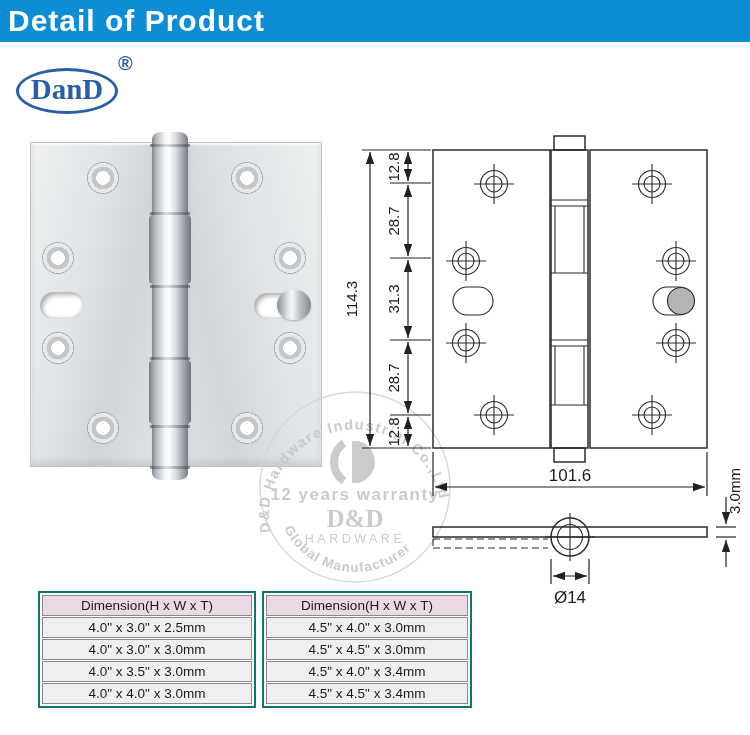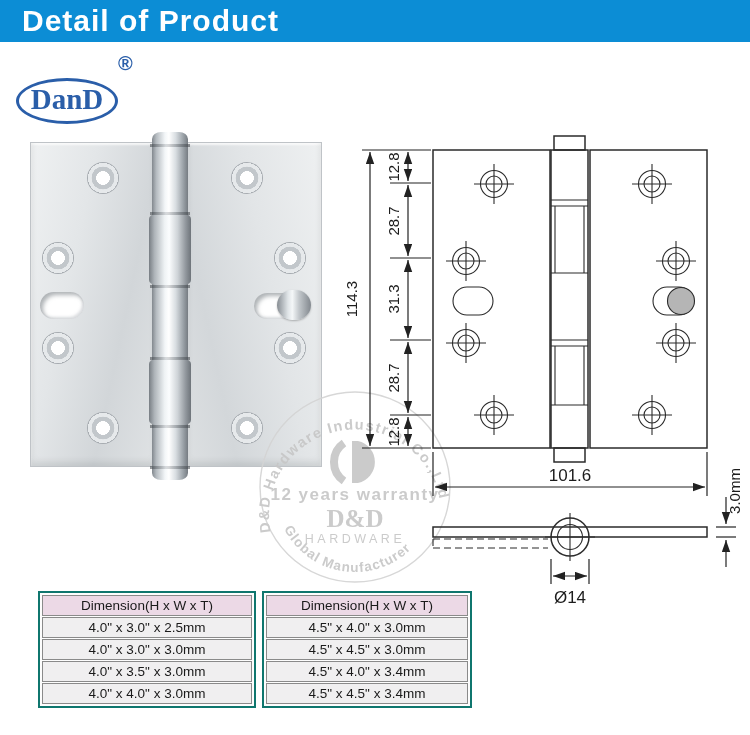--- a/index.html
+++ b/index.html
@@ -2,26 +2,26 @@
 <html><head>
 <meta charset="utf-8">
 <style>
   html,body{margin:0;padding:0;background:#fff;}
   #page{position:relative;width:750px;height:735px;background:#fff;overflow:hidden;
         font-family:"Liberation Sans",sans-serif;}
 
   
   .banner{position:absolute;left:0;top:0;width:750px;height:42px;background:#0c8dd5;
           display:flex;align-items:center;}
-  .banner span{color:#fff;font-size:30px;font-weight:800;letter-spacing:1px;margin-left:22px;
+  .banner span{color:#fff;font-size:30px;font-weight:800;letter-spacing:1px;margin-left:8px;
                font-family:"Liberation Sans",sans-serif;}
 
   
   .logo{position:absolute;left:16px;top:52px;width:130px;height:70px;}
-  .logo-ellipse{position:absolute;left:0;top:26px;width:96px;height:40px;border:3px solid #2a5ea9;
+  .logo-ellipse{position:absolute;left:0;top:16px;width:96px;height:40px;border:3px solid #2a5ea9;
                 border-radius:50%;display:flex;align-items:center;justify-content:center;}
   .logo-ellipse span{color:#2a5ea9;font-family:"Liberation Serif",serif;font-weight:bold;
                      font-size:29px;line-height:1;letter-spacing:0px;padding-bottom:3px;}
   .logo-reg{position:absolute;left:102px;top:0px;color:#2a5ea9;font-size:20px;font-weight:bold;}
 
   
   .photo{position:absolute;left:30px;top:132px;width:292px;height:348px;}
   .leaf{position:absolute;top:10px;height:325px;border:1px solid #bfc3c7;box-sizing:border-box;
         box-shadow:inset 0 -4px 6px rgba(70,75,80,.14), inset 0 2px 2px rgba(255,255,255,.8);}
   .leafL{left:0;width:126px;background:linear-gradient(102deg,#eff1f2 0%,#e3e6e8 35%,#d2d6d9 68%,#dfe2e4 100%);}

